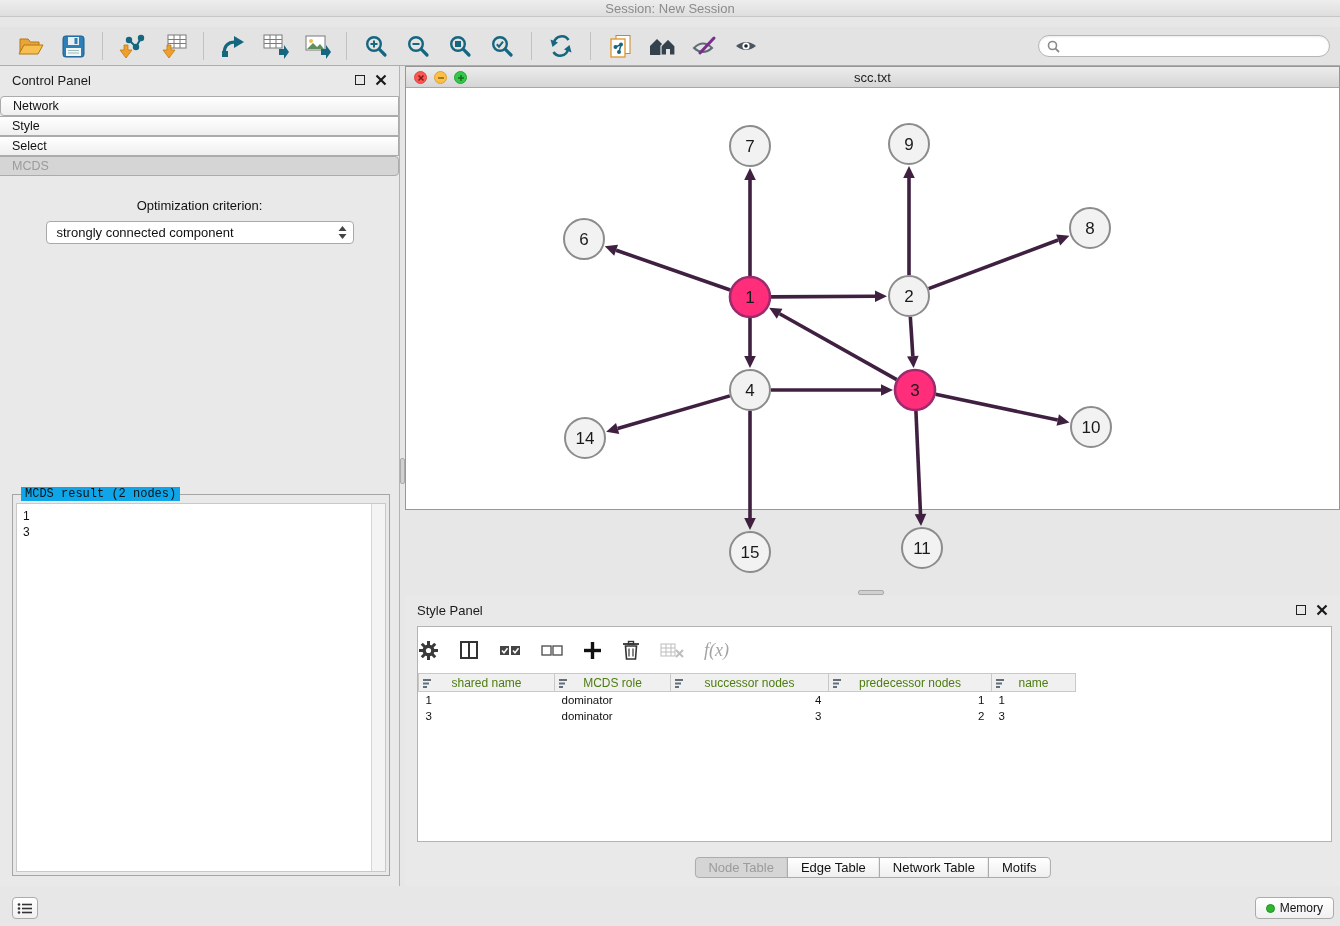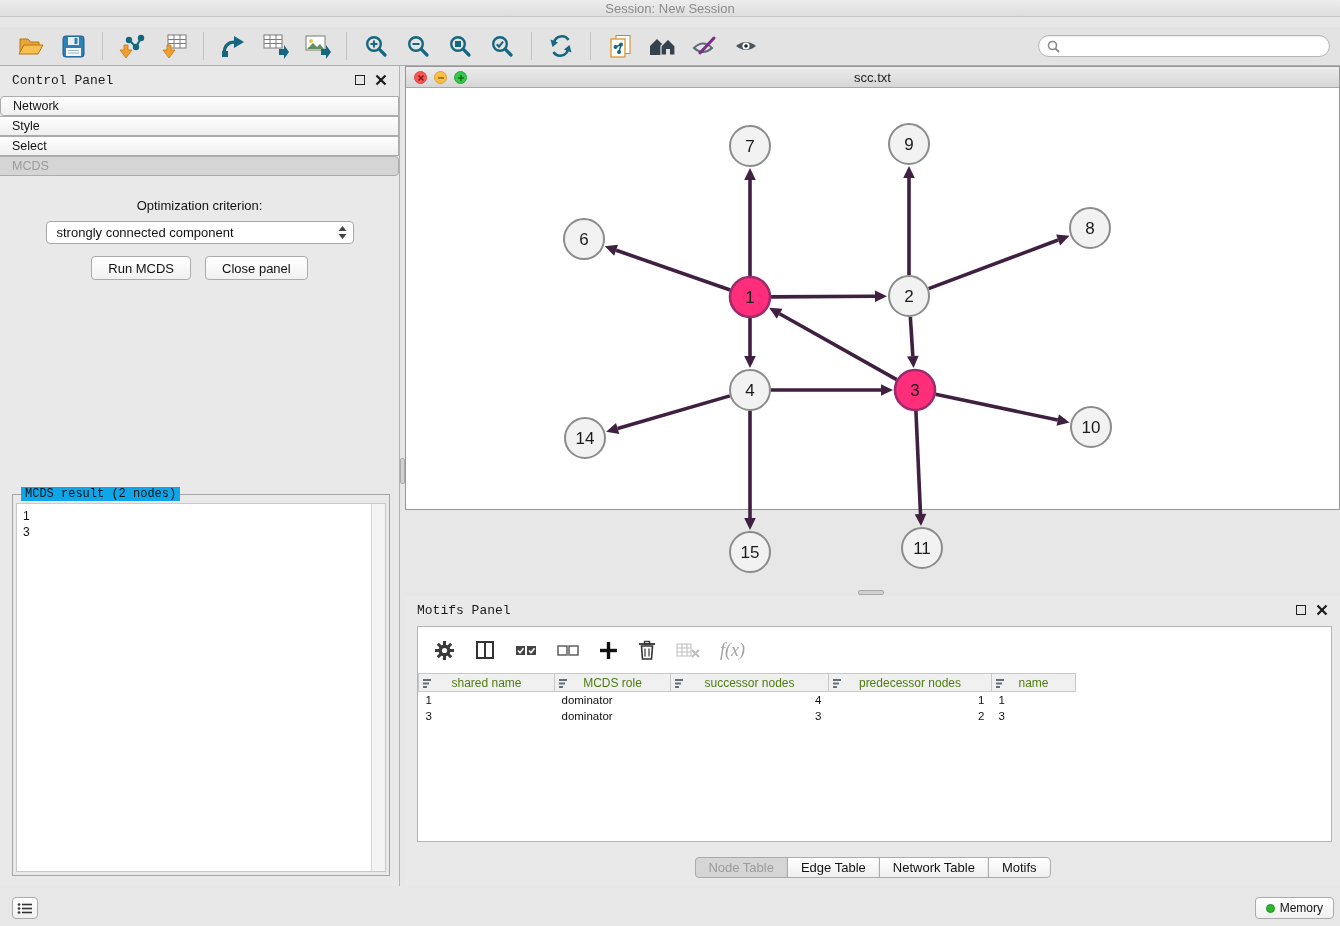--- a/index.html
+++ b/index.html
@@ -19,21 +19,21 @@
   .tbtn { width:42px; height:34px; border:none; background:transparent; display:flex;
     align-items:center; justify-content:center; cursor:default; }
   .tsep { width:1px; height:28px; background:#c2c2c2; margin:0 8px; }
   .search-box { margin-left:auto; width:292px; height:22px; background:#fff;
     border:1px solid #b5b5b5; border-radius:11px; display:flex; align-items:center;
     padding:0 8px; box-shadow:inset 0 1px 2px rgba(0,0,0,.08); }
   .search-box input { border:none; outline:none; flex:1; font-size:12px; margin-left:5px;
     font-family:inherit; background:transparent; }
 
   
-  .panel-header { height:28px; display:flex; align-items:center; padding:0 12px;font-family:Liberation Mono, monospace; }
+  .panel-header { height:28px; display:flex; align-items:center; padding:0 12px; }
   .panel-title { font-size:13px; color:#1a1a1a; }
   .panel-btns { margin-left:auto; display:flex; align-items:center; gap:10px; }
   .float-btn { width:10px; height:10px; border:1.6px solid #222; display:inline-block; }
   .close-x { width:12px; height:12px; display:inline-block; }
 
   
   .control-panel { position:absolute; left:0; top:66px; width:400px; height:820px;
     background:#e9e9e9; border-right:1px solid #b3b3b3; }
   .cp-tabs { display:flex; justify-content:center; margin-top:2px;flex-direction:column; }
   .tab { height:20px; padding:0 12px; font-size:12.5px; line-height:19px; color:#111;
@@ -77,21 +77,21 @@
   .v-splitter-handle { position:absolute; left:400px; top:458px; width:5px; height:26px;
     background:#d0d0d0; border:1px solid #aaa; border-radius:2px; }
   .h-splitter-handle { position:absolute; left:858px; top:590px; width:26px; height:5px;
     background:#d0d0d0; border:1px solid #aaa; border-radius:2px; }
 
   
   .table-panel { position:absolute; left:405px; top:596px; width:935px; height:290px;
     background:#e9e9e9; }
   .table-content { position:absolute; left:12px; right:8px; top:30px; bottom:44px;
     background:#fff; border:1px solid #b4b4b4; overflow:hidden; }
-  .table-toolbar { height:46px; display:flex; align-items:center; padding-left:16px; gap:20px; }
+  .table-toolbar { height:46px; display:flex; align-items:center; gap:20px; }
   .ticon { display:flex; align-items:center; justify-content:center; border:none; background:none; cursor:default; }
   .fx { font-family:"Liberation Serif","DejaVu Serif",serif; font-style:italic;
     font-size:18px; color:#a3a3a3; }
   table.data { border-collapse:collapse; table-layout:fixed; }
   table.data th { position:relative; height:18px; background:#f0f0f0;
     border:1px solid #c9c9c9; font-size:12px; font-weight:400; color:#4d7c0f; text-align:center; }
   table.data th .sort-ico { position:absolute; left:4px; top:4px; }
   table.data td { height:16px; font-size:11.5px; color:#111; padding:0 7px; background:#fff; }
   .table-tabs { position:absolute; bottom:8px; left:50%; transform:translateX(-50%); display:flex; }
   .table-tabs .tab { font-size:13px; height:21px; line-height:20px; padding:0 13px; }
@@ -276,24 +276,20 @@
     </div>
   <div class="opt-label">Optimization criterion:</div>
   <div class="dropdown">
     <span>strongly connected component</span>
     <span class="dd-arrows">
       <svg width="9" height="15" viewBox="0 0 9 15">
         <polygon points="4.5,1 8.5,6 0.5,6" fill="#444"></polygon>
         <polygon points="4.5,14 8.5,9 0.5,9" fill="#444"></polygon>
       </svg>
     </span>
-  </div>
-  <div class="btn-row">
-    <button class="mac-btn">Run MCDS</button>
-    <button class="mac-btn">Close panel</button>
   </div>
   <div class="result-group">
     <span class="result-legend">MCDS result (2 nodes)</span>
     <div class="result-area">
       <div class="result-lines" id="result-lines">1
 3</div>
       <div class="result-scrollbar"></div>
     </div>
   </div>
 </div>
@@ -375,21 +371,21 @@
         <text x="516" y="460" dy="0.34em" text-anchor="middle" font-size="17" font-family="Liberation Sans, DejaVu Sans, sans-serif" fill="#1a1a1a">11</text>
       </svg>
   </div>
 </div>
 
 <div class="v-splitter-handle"></div>
 <div class="h-splitter-handle"></div>
 
 <div class="table-panel">
   <div class="panel-header">
-    <span class="panel-title">Motifs Panel</span>
+    <span class="panel-title">Style Panel</span>
     <span class="panel-btns">
       <span class="float-btn"></span>
       <svg class="close-x" viewBox="0 0 12 12">
         <line x1="1.5" y1="1.5" x2="10.5" y2="10.5" stroke="#1a1a1a" stroke-width="2.2"></line>
         <line x1="10.5" y1="1.5" x2="1.5" y2="10.5" stroke="#1a1a1a" stroke-width="2.2"></line>
       </svg>
     </span>
   </div>
   <div class="table-content">
     <div class="table-toolbar">

